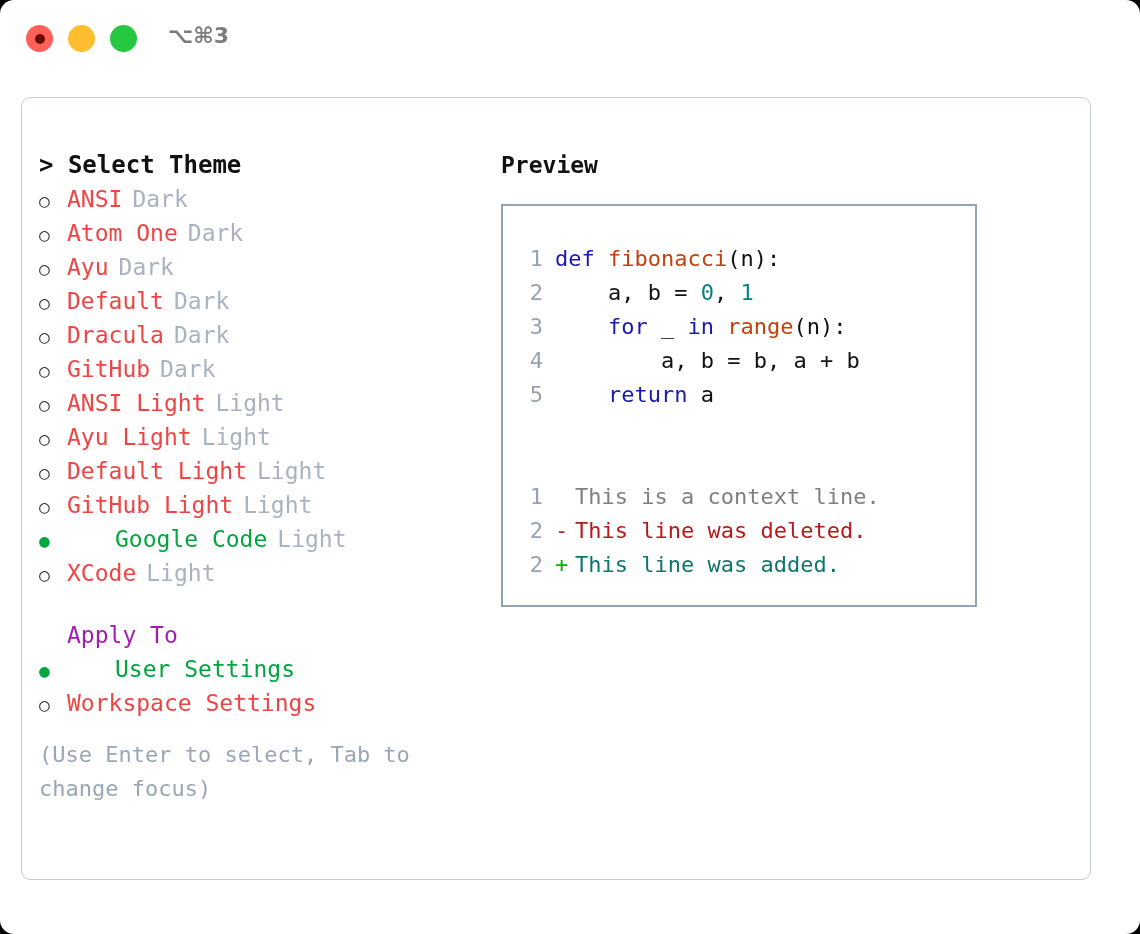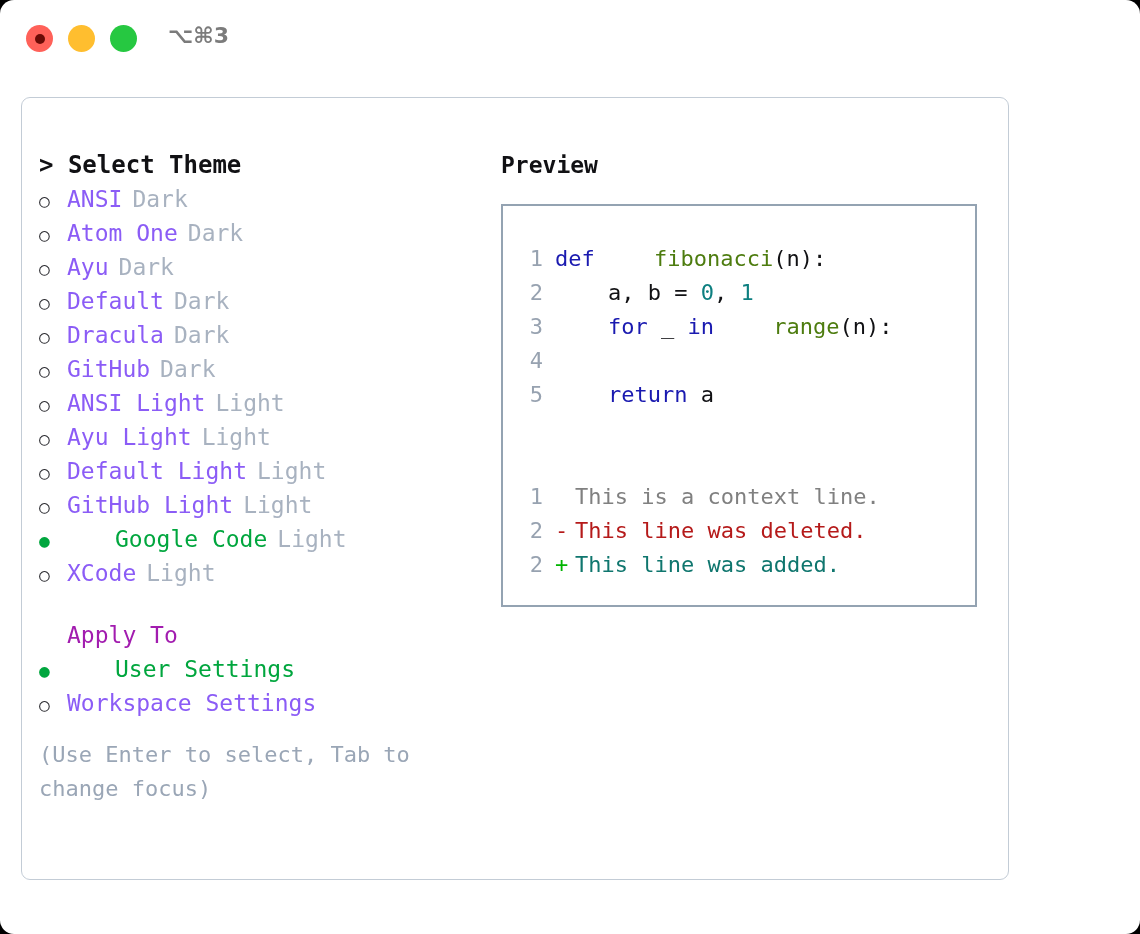--- a/index.html
+++ b/index.html
@@ -67,21 +67,21 @@
     color: #7b7b7b;
     font-family: "DejaVu Sans", sans-serif;
     white-space: pre;
   }
 
   
   .panel {
     position: absolute;
     left: 21px;
     top: 97px;
-    width: 988px;
+    width: 1070px;
     height: 783px;
     border: 1.5px solid #c3ccd6;
     border-radius: 9px;
     box-sizing: border-box;
     background: #ffffff;
   }
 
   
   .left-col {
     position: absolute;
@@ -110,21 +110,21 @@
     width: 28px;
     flex: 0 0 28px;
     font-size: 18px;
     color: #2b2b30;
     line-height: 34px;
   }
   .marker.sel {
     color: #00a63e;
     font-size: 18px;
   }
-  .row-label { color: #8b5cf6; }
+  .row-label { color: #ef4444; }
   .row-label.sel { color: #00a63e; margin-left: 48px; }
   .row-badge {
     color: #a8b2c0;
     margin-left: 10px;
   }
 
   .section-header {
     display: flex;
     align-items: baseline;
     line-height: 34px;
@@ -186,21 +186,21 @@
     width: 13px;
     flex: 0 0 13px;
     text-align: center;
     margin-right: 7px;
   }
   .sign.del { color: #b51a1a; }
   .sign.add { color: #00b400; }
   .diff-gap { height: 34px; }
 
   .tok-kw   { color: #1a1ab0; }
-  .tok-fn   { color: #4d7c0f; margin-left: 46px; }
+  .tok-fn   { color: #c2410c; }
   .tok-num  { color: #0d7f80; }
   .tok-pl   { color: #111114; }
   .tok-ctx  { color: #808080; text-align: right; }
   .tok-del  { color: #b51a1a; }
   .tok-add  { color: #0f766e; }
 </style>
 </head>
 <body>
 
 <div class="window">
@@ -313,20 +313,21 @@
           <span><span class="tok-pl">    a, b = </span><span class="tok-num">0</span><span class="tok-pl">, </span><span class="tok-num">1</span></span>
         </div>
 
         <div class="code-line">
           <span class="lineno">3</span>
           <span><span class="tok-pl">    </span><span class="tok-kw">for</span><span class="tok-pl"> _ </span><span class="tok-kw">in</span><span class="tok-pl"> </span><span class="tok-fn">range</span><span class="tok-pl">(n):</span></span>
         </div>
 
         <div class="code-line">
           <span class="lineno">4</span>
+          <span><span class="tok-pl">        a, b = b, a + b</span></span>
         </div>
 
         <div class="code-line">
           <span class="lineno">5</span>
           <span><span class="tok-pl">    </span><span class="tok-kw">return</span><span class="tok-pl"> a</span></span>
         </div>
 
         <div class="diff-gap"></div>
         <div class="diff-gap"></div>
 

